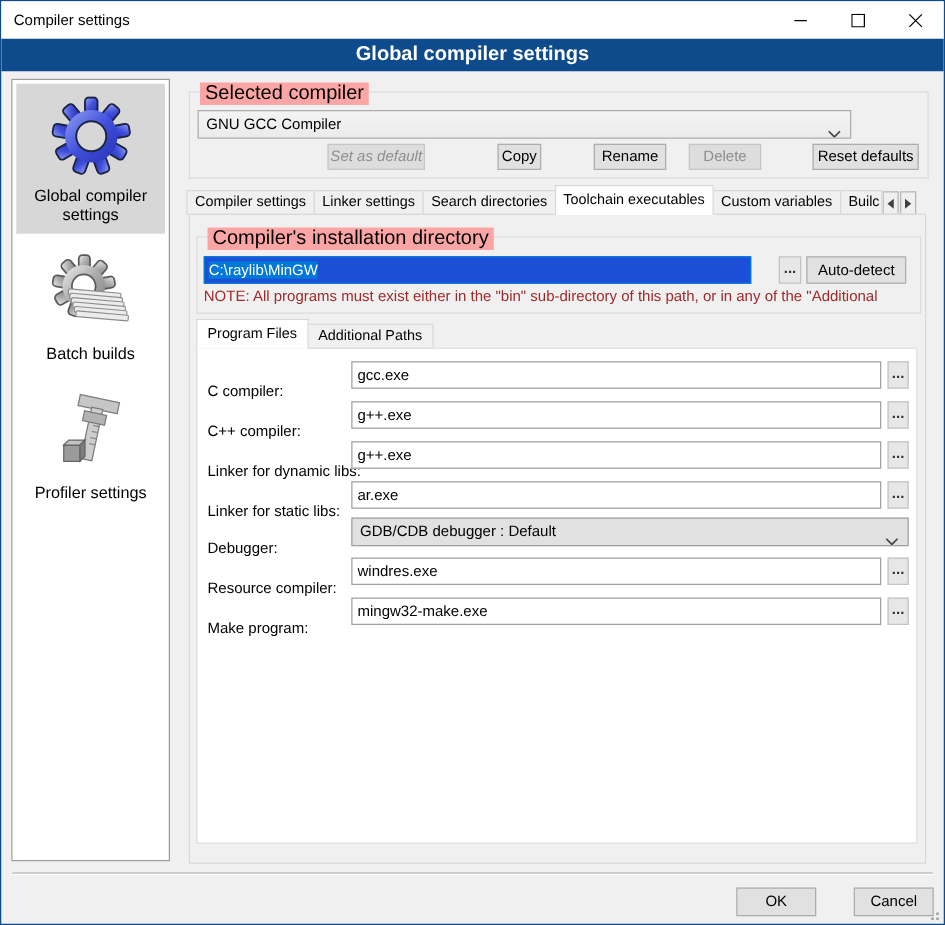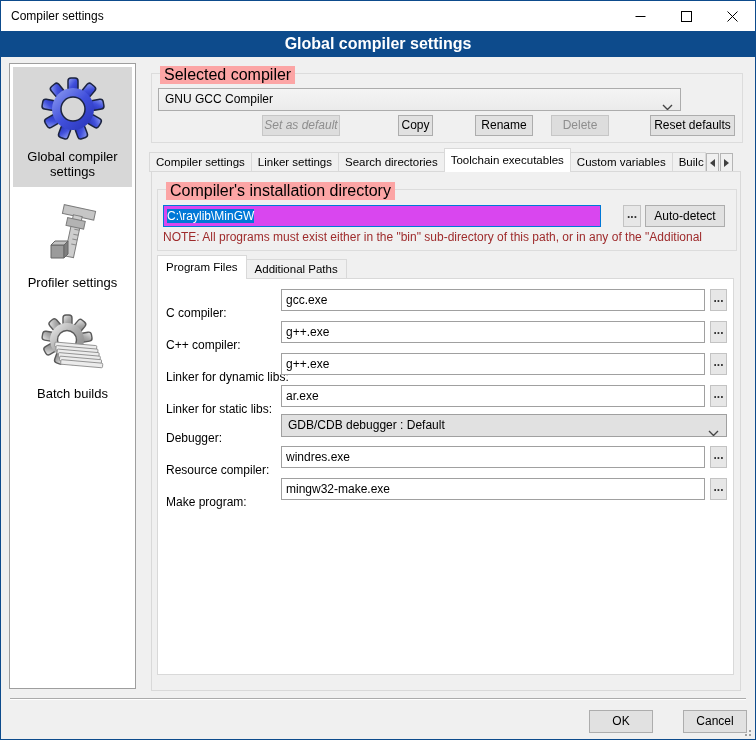--- a/index.html
+++ b/index.html
@@ -64,21 +64,21 @@
   .tri-l { width:0; height:0; border-top:4px solid transparent; border-bottom:4px solid transparent;
            border-right:5px solid #404040; }
   .tri-r { width:0; height:0; border-top:4px solid transparent; border-bottom:4px solid transparent;
            border-left:5px solid #404040; }
 
   .tabpage { position:absolute; left:150px; top:170px; width:590px; height:520px;
              background:#f0f0f0; border:1px solid #d9d9d9; z-index:2; }
 
   
   .grp-install { left:5px; top:17px; width:580px; height:62px; }
-  .pathbox { position:absolute; left:5px; top:15px; width:438px; height:22px; background:#d946ef;
+  .pathbox { position:absolute; left:5px; top:15px; width:438px; height:22px; background:#1d4ed8;
              border:1px solid #0078d7; line-height:20px; padding-left:3px; overflow:hidden;
              white-space:nowrap; }
   .pathbox .sel { background:#0078d7; color:#fff; }
   .smallbtn { position:absolute; height:22px; background:#e7e7e7; border:1px solid #c3c3c3;
               text-align:center; line-height:16px; font-size:12px; font-weight:bold; color:#333; }
   .b-browse-inst { left:465px; top:15px; width:18px; }
   .b-autodetect { left:487px; top:15px; width:80px; height:22px; line-height:20px; font-weight:normal; color:#000;
                   background:#e1e1e1; border-color:#adadad; }
   .note { position:absolute; left:5px; top:40px; right:3px; color:#9e2a2b; font-size:12px;
           white-space:nowrap; overflow:hidden; }
@@ -166,42 +166,20 @@
           </g>
           <circle cx="32" cy="32" r="12" fill="#d7d7d7" stroke="#1b2340" stroke-width="1.5"></circle>
         </svg>
       </div>
       <div class="lbl">Global compiler settings</div>
     </div>
 
     <div class="side-item">
       <div class="icon64">
         <svg viewBox="0 0 64 64" width="64" height="64">
-          <g transform="rotate(12 32 28)" stroke="#7c7c7c" stroke-width="1">
-            <rect x="18" y="4" width="32" height="9" fill="#c6c6c6"></rect>
-            <rect x="29" y="12" width="9" height="42" fill="#cdcdcd"></rect>
-            <rect x="24" y="16" width="18" height="8" fill="#b3b3b3"></rect>
-            <line x1="33" y1="26" x2="38" y2="26" stroke="#8a8a8a"></line>
-            <line x1="33" y1="31" x2="38" y2="31" stroke="#8a8a8a"></line>
-            <line x1="33" y1="36" x2="38" y2="36" stroke="#8a8a8a"></line>
-            <line x1="33" y1="41" x2="38" y2="41" stroke="#8a8a8a"></line>
-          </g>
-          <g stroke="#666" stroke-width="1">
-            <polygon points="10,42 23,42 23,55 10,55" fill="#9b9b9b"></polygon>
-            <polygon points="10,42 14,38 27,38 23,42" fill="#c2c2c2"></polygon>
-            <polygon points="23,42 27,38 27,51 23,55" fill="#7e7e7e"></polygon>
-          </g>
-        </svg>
-      </div>
-      <div class="lbl">Profiler settings</div>
-    </div>
-
-    <div class="side-item">
-      <div class="icon64">
-        <svg viewBox="0 0 64 64" width="64" height="64">
           <defs>
               <linearGradient id="ggray" x1="0" y1="0" x2="1" y2="1">
             <stop offset="0" stop-color="#efefef"></stop>
                 <stop offset="0.5" stop-color="#ababab"></stop>
                 <stop offset="1" stop-color="#808080"></stop>
           </linearGradient>
             </defs>
           <g fill="url(#ggray)" stroke="#5a5a5a" stroke-width="1.4" stroke-linejoin="round">
             <rect x="22" y="1" width="9" height="12" rx="3" transform="rotate(0 26 26)"></rect>
             <rect x="22" y="1" width="9" height="12" rx="3" transform="rotate(40 26 26)"></rect>
@@ -220,20 +198,42 @@
             <rect x="1.5" y="3.4" width="42" height="4.6" rx="1"></rect>
             <rect x="3" y="6.8" width="42" height="4.6" rx="1"></rect>
             <rect x="4.5" y="10.2" width="42" height="4.6" rx="1"></rect>
             <rect x="6" y="13.6" width="42" height="4.6" rx="1"></rect>
             <rect x="7.5" y="17" width="42" height="4.6" rx="1"></rect>
           </g>
         </svg>
       </div>
       <div class="lbl">Batch builds</div>
     </div>
+
+    <div class="side-item">
+      <div class="icon64">
+        <svg viewBox="0 0 64 64" width="64" height="64">
+          <g transform="rotate(12 32 28)" stroke="#7c7c7c" stroke-width="1">
+            <rect x="18" y="4" width="32" height="9" fill="#c6c6c6"></rect>
+            <rect x="29" y="12" width="9" height="42" fill="#cdcdcd"></rect>
+            <rect x="24" y="16" width="18" height="8" fill="#b3b3b3"></rect>
+            <line x1="33" y1="26" x2="38" y2="26" stroke="#8a8a8a"></line>
+            <line x1="33" y1="31" x2="38" y2="31" stroke="#8a8a8a"></line>
+            <line x1="33" y1="36" x2="38" y2="36" stroke="#8a8a8a"></line>
+            <line x1="33" y1="41" x2="38" y2="41" stroke="#8a8a8a"></line>
+          </g>
+          <g stroke="#666" stroke-width="1">
+            <polygon points="10,42 23,42 23,55 10,55" fill="#9b9b9b"></polygon>
+            <polygon points="10,42 14,38 27,38 23,42" fill="#c2c2c2"></polygon>
+            <polygon points="23,42 27,38 27,51 23,55" fill="#7e7e7e"></polygon>
+          </g>
+        </svg>
+      </div>
+      <div class="lbl">Profiler settings</div>
+    </div>
   </div>
 
   <div class="groupbox grp-selcomp">
     <span class="grouplabel">Selected compiler</span>
     <div class="combo combo-main">
       <span>GNU GCC Compiler</span>
       <span class="chev">
         <svg width="11" height="7">
             <polyline points="1,1 5.5,5.5 10,1" fill="none" stroke="#444" stroke-width="1.4"></polyline>
           </svg>

